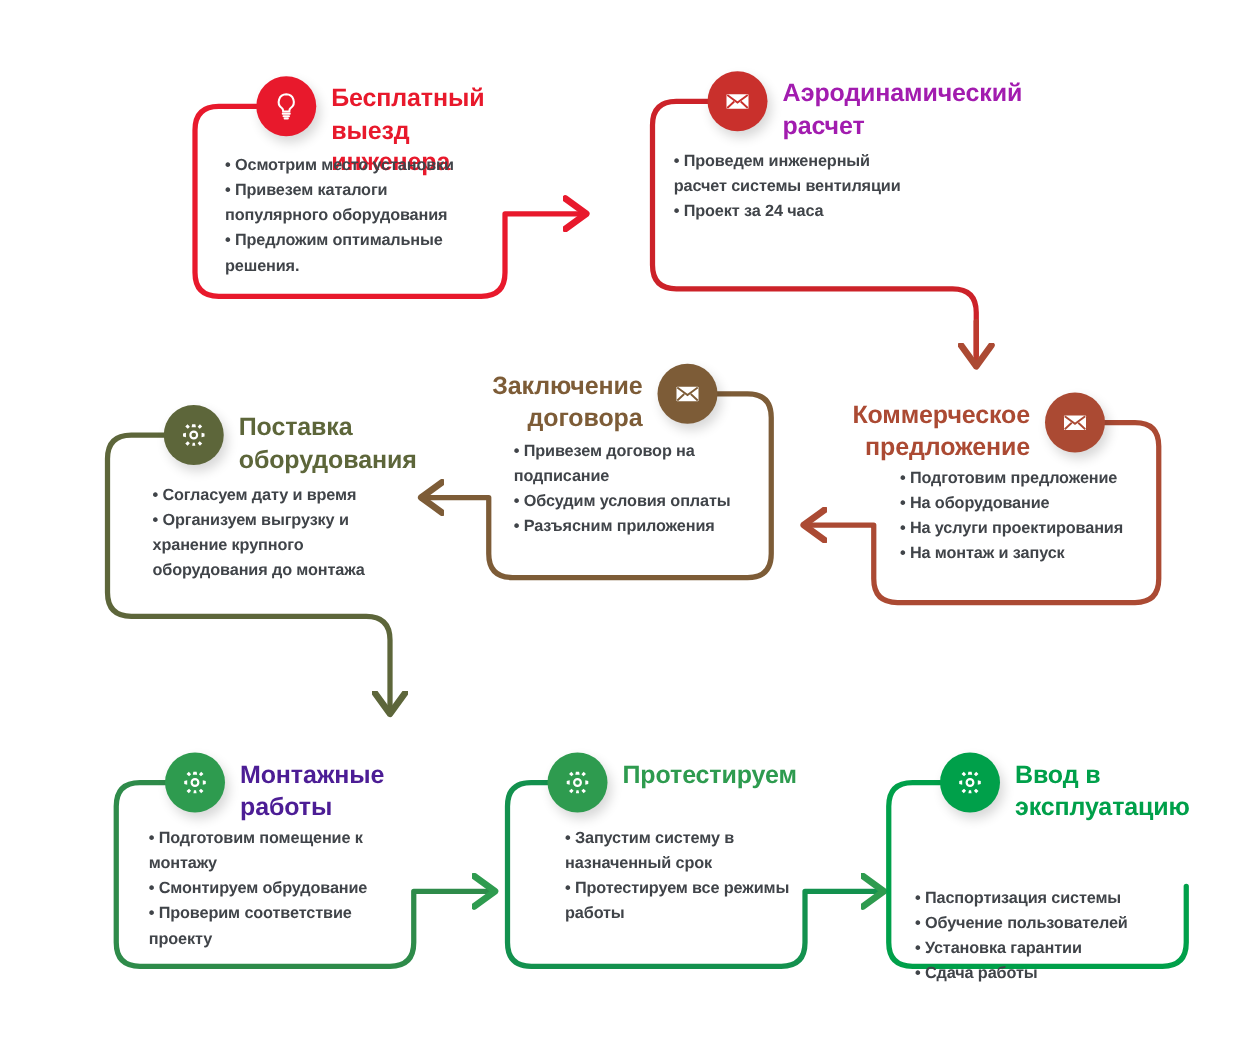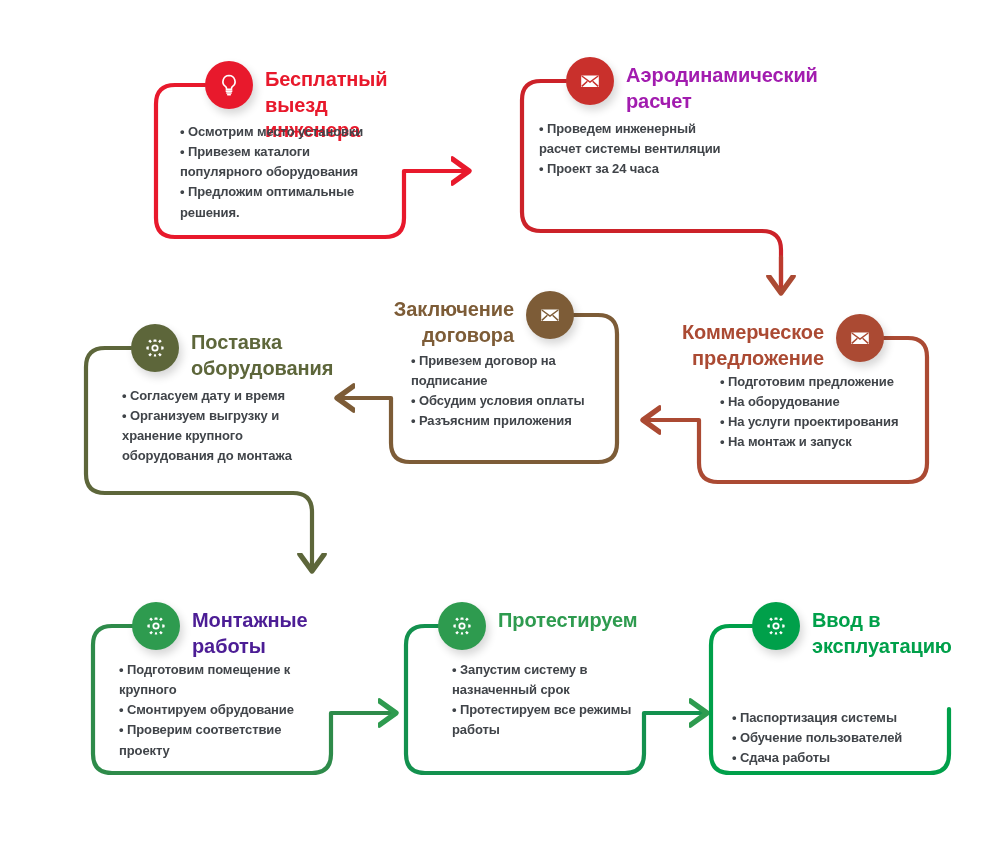--- a/index.html
+++ b/index.html
@@ -243,21 +243,21 @@
         <svg width="22" height="22" viewBox="0 0 24 24">
           <path fill="#ffffff" d="M12 8.1a3.9 3.9 0 1 0 0 7.8 3.9 3.9 0 0 0 0-7.8zm0 5.9a2 2 0 1 1 0-4 2 2 0 0 1 0 4z"></path>
           <path fill="#ffffff" d="M10.6 2.6h2.8l.5 2.6h-3.8zM10.6 21.4h2.8l-.5-2.6h-1.8zM2.6 10.6v2.8l2.6.5v-3.8zM21.4 10.6v2.8l-2.6.5v-3.8zM4.6 4.6l2-2 2 2.2-1.8 1.8zM19.4 19.4l-2 2-2-2.2 1.8-1.8zM19.4 4.6l-2-2-2 2.2 1.8 1.8zM4.6 19.4l2 2 2-2.2-1.8-1.8z"></path>
         </svg>
       </div>
       <div class="node-title" style="color:#4c1d95">Монтажные
 работы</div>
     </div>
     <div class="node-body" style="left:-13px; top:58px; width:225px;">
       <div class="li">• Подготовим помещение к
-крупного</div>
+монтажу</div>
       <div class="li">• Смонтируем обрудование</div>
       <div class="li">• Проверим соответствие
 проекту</div>
     </div>
   </div>
 
   <div class="node" style="left:438px; top:602px;">
     <div class="node-head">
       <div class="badge" style="background:#2E9B4F">
         <svg width="22" height="22" viewBox="0 0 24 24">
@@ -282,17 +282,18 @@
           <path fill="#ffffff" d="M12 8.1a3.9 3.9 0 1 0 0 7.8 3.9 3.9 0 0 0 0-7.8zm0 5.9a2 2 0 1 1 0-4 2 2 0 0 1 0 4z"></path>
           <path fill="#ffffff" d="M10.6 2.6h2.8l.5 2.6h-3.8zM10.6 21.4h2.8l-.5-2.6h-1.8zM2.6 10.6v2.8l2.6.5v-3.8zM21.4 10.6v2.8l-2.6.5v-3.8zM4.6 4.6l2-2 2 2.2-1.8 1.8zM19.4 19.4l-2 2-2-2.2 1.8-1.8zM19.4 4.6l-2-2-2 2.2 1.8 1.8zM4.6 19.4l2 2 2-2.2-1.8-1.8z"></path>
         </svg>
       </div>
       <div class="node-title" style="color:#00A04A">Ввод в
 эксплуатацию</div>
     </div>
     <div class="node-body" style="left:-20px; top:58px; width:230px;margin-top:48px;">
       <div class="li">• Паспортизация системы</div>
       <div class="li">• Обучение пользователей</div>
+      <div class="li">• Установка гарантии</div>
       <div class="li">• Сдача работы</div>
     </div>
   </div>
 
 </div>
 
 </body></html>

